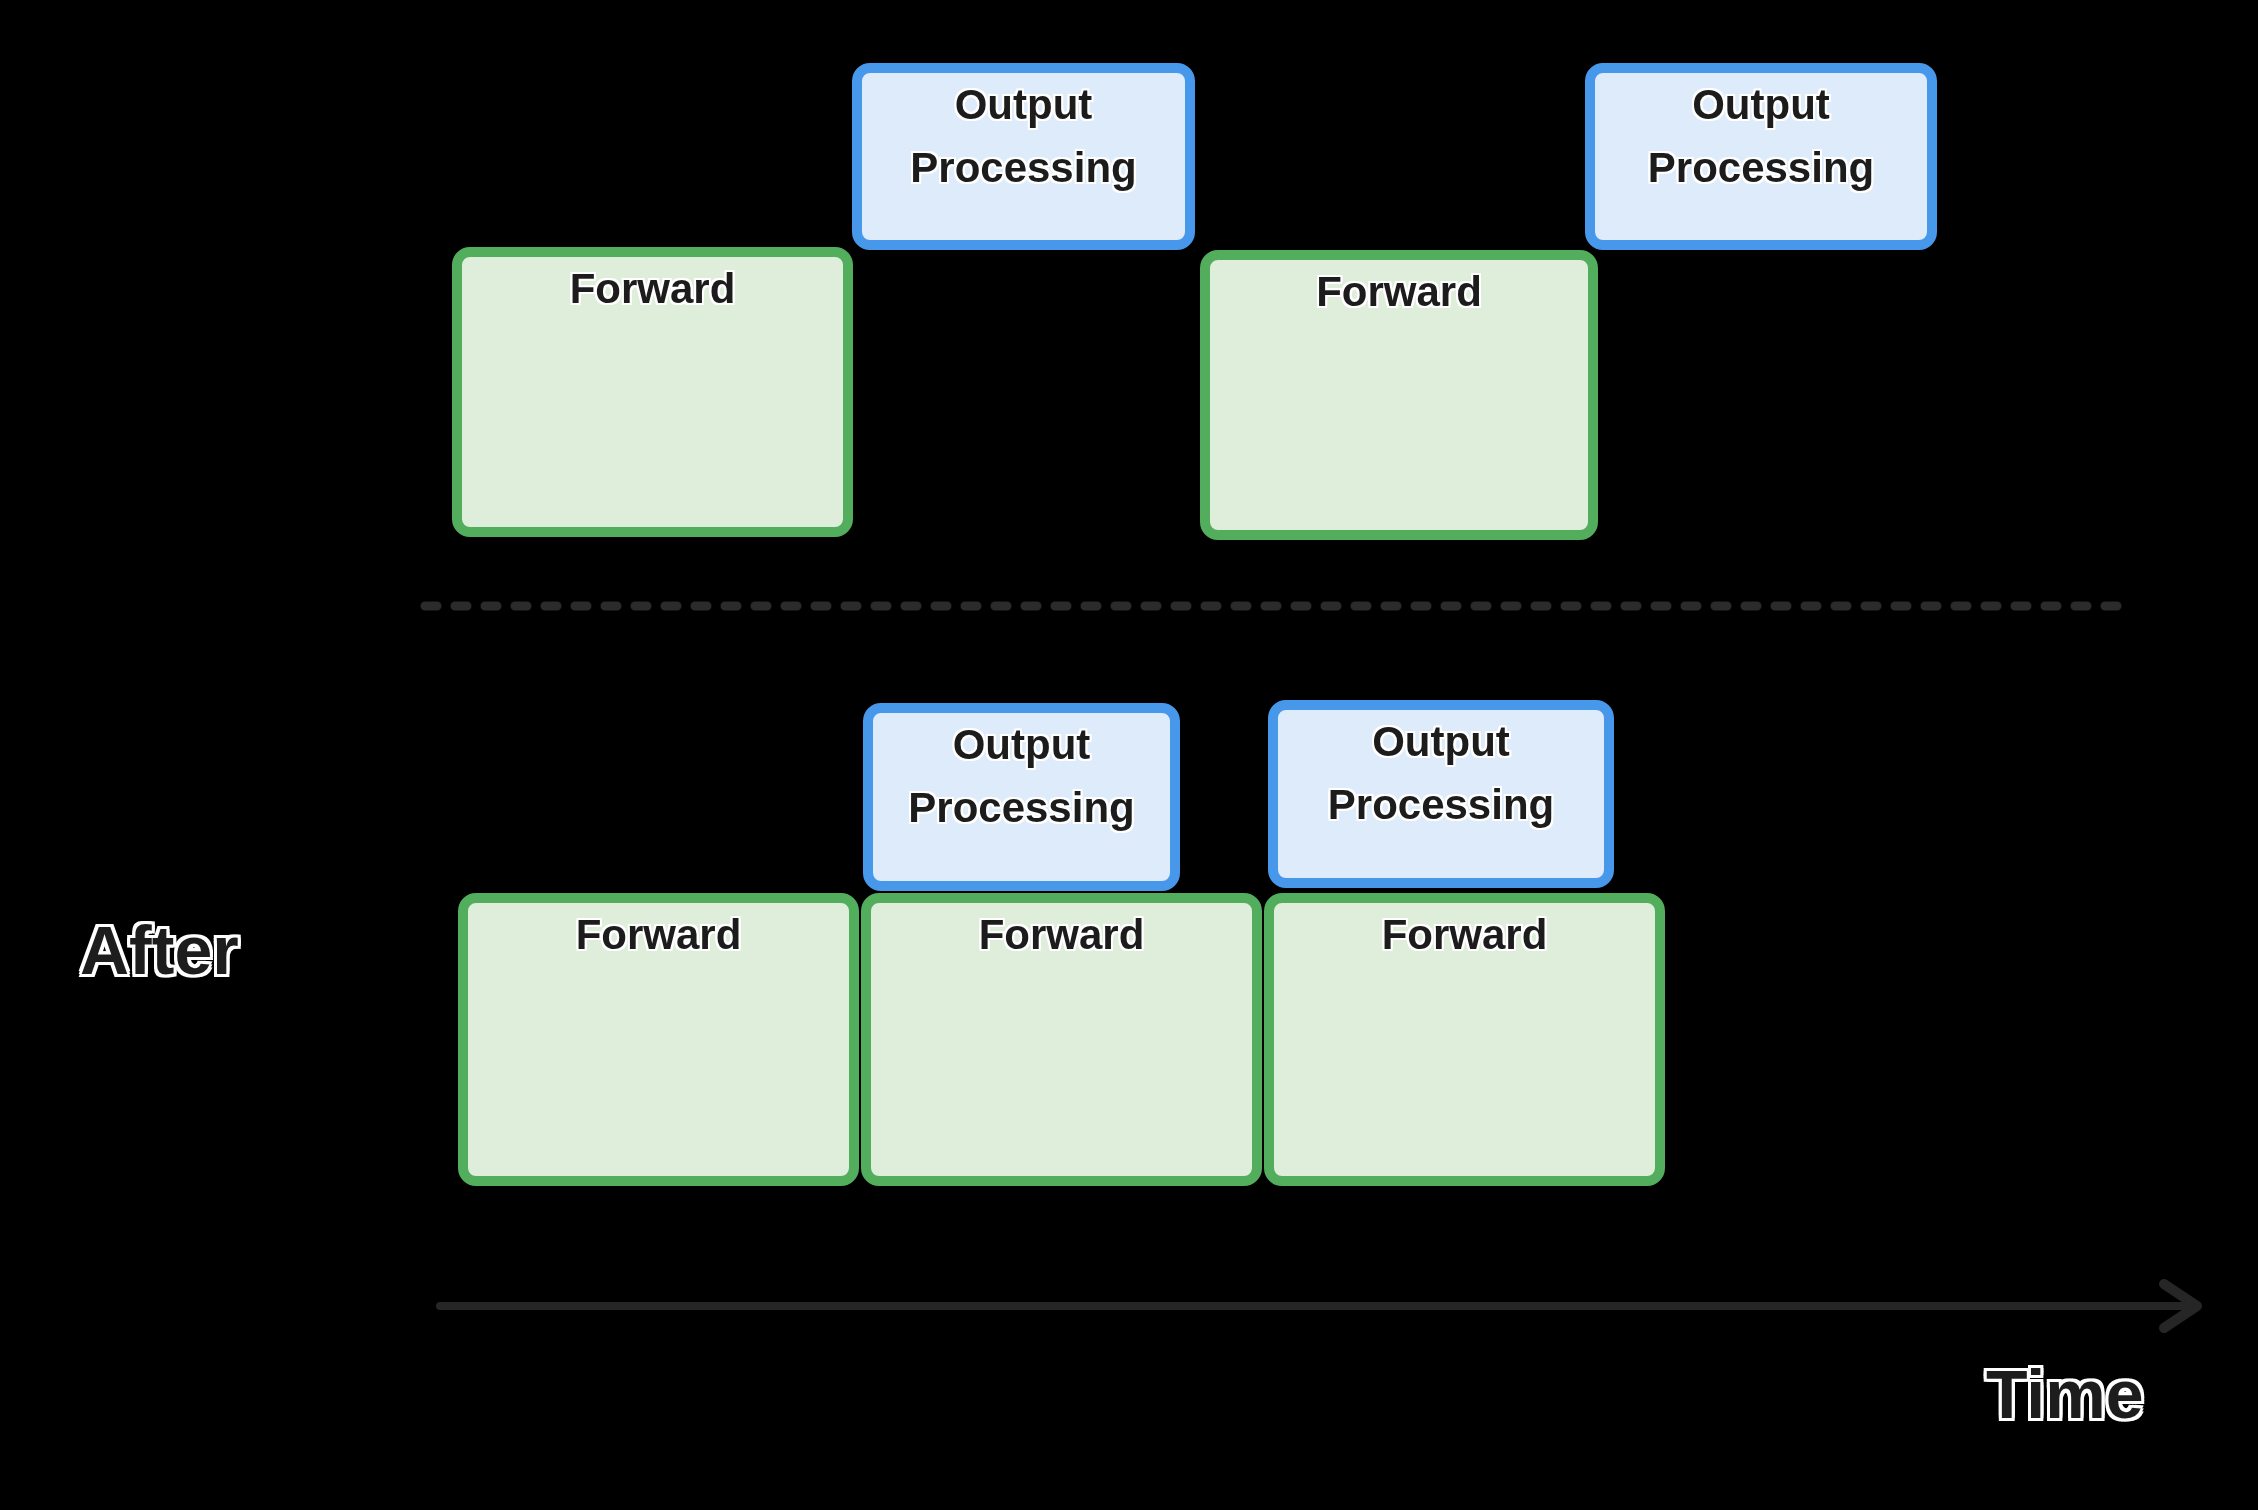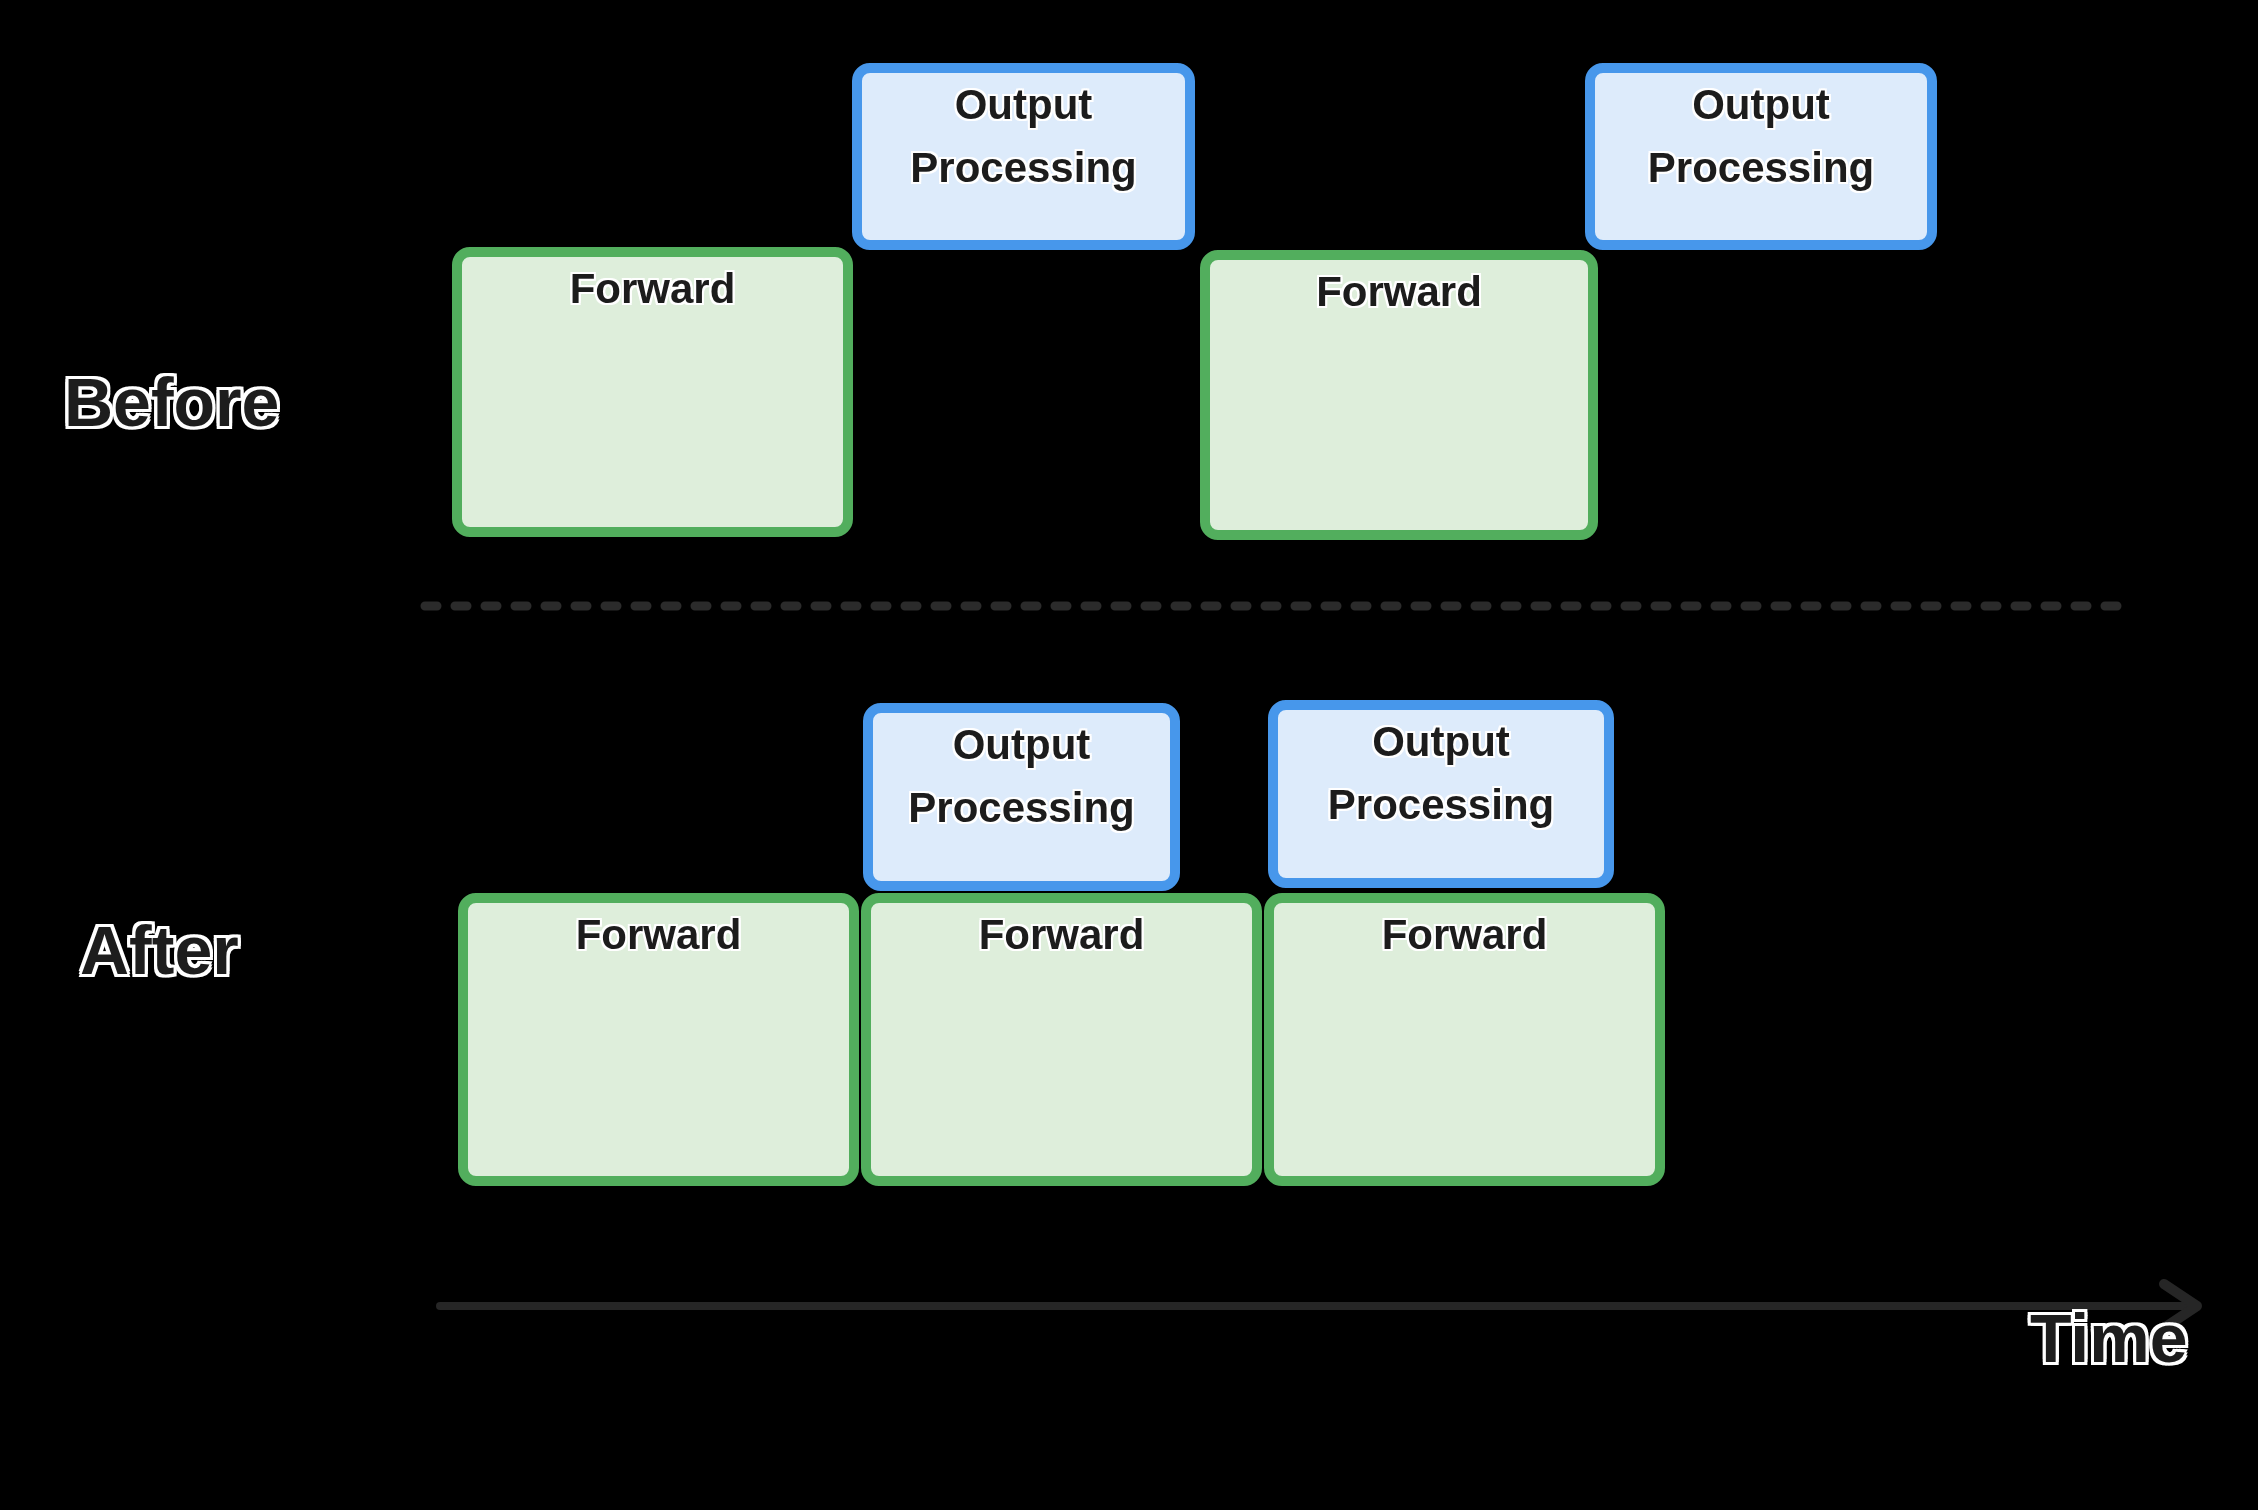--- a/index.html
+++ b/index.html
@@ -91,21 +91,20 @@
 <body style="background: rgb(0, 0, 0);">
 
 <div class="stage">
 
   <svg class="overlay-svg" viewBox="0 0 2258 1510" xmlns="http://www.w3.org/2000/svg">
     <line class="divider-line" x1="425" y1="606" x2="2121" y2="606"></line>
     <line class="axis-line" x1="440" y1="1306" x2="2188" y2="1306"></line>
     <polyline class="axis-head" points="2164,1284 2197,1306 2164,1328"></polyline>
   </svg>
 
-  <div class="section-label" style="left:64px; top:368px;">Before</div>
 
   <div class="box forward" style="left:452px; top:247px; width:401px; height:290px;">
     <span class="box-label">Forward</span>
   </div>
 
   <div class="box output" style="left:852px; top:63px; width:343px; height:187px;">
     <span class="box-label">Output Processing</span>
   </div>
 
   <div class="box forward" style="left:1200px; top:250px; width:398px; height:290px;">
@@ -131,15 +130,15 @@
   </div>
 
   <div class="box output" style="left:863px; top:703px; width:317px; height:188px;">
     <span class="box-label">Output Processing</span>
   </div>
 
   <div class="box output" style="left:1268px; top:700px; width:346px; height:188px;">
     <span class="box-label">Output Processing</span>
   </div>
 
-  <div class="section-label" style="left:1986px; top:1304px;margin-left:44px;">Time</div>
+  <div class="section-label" style="left:1986px; top:1360px;">Time</div>
 
 </div>
 
 </body></html>

